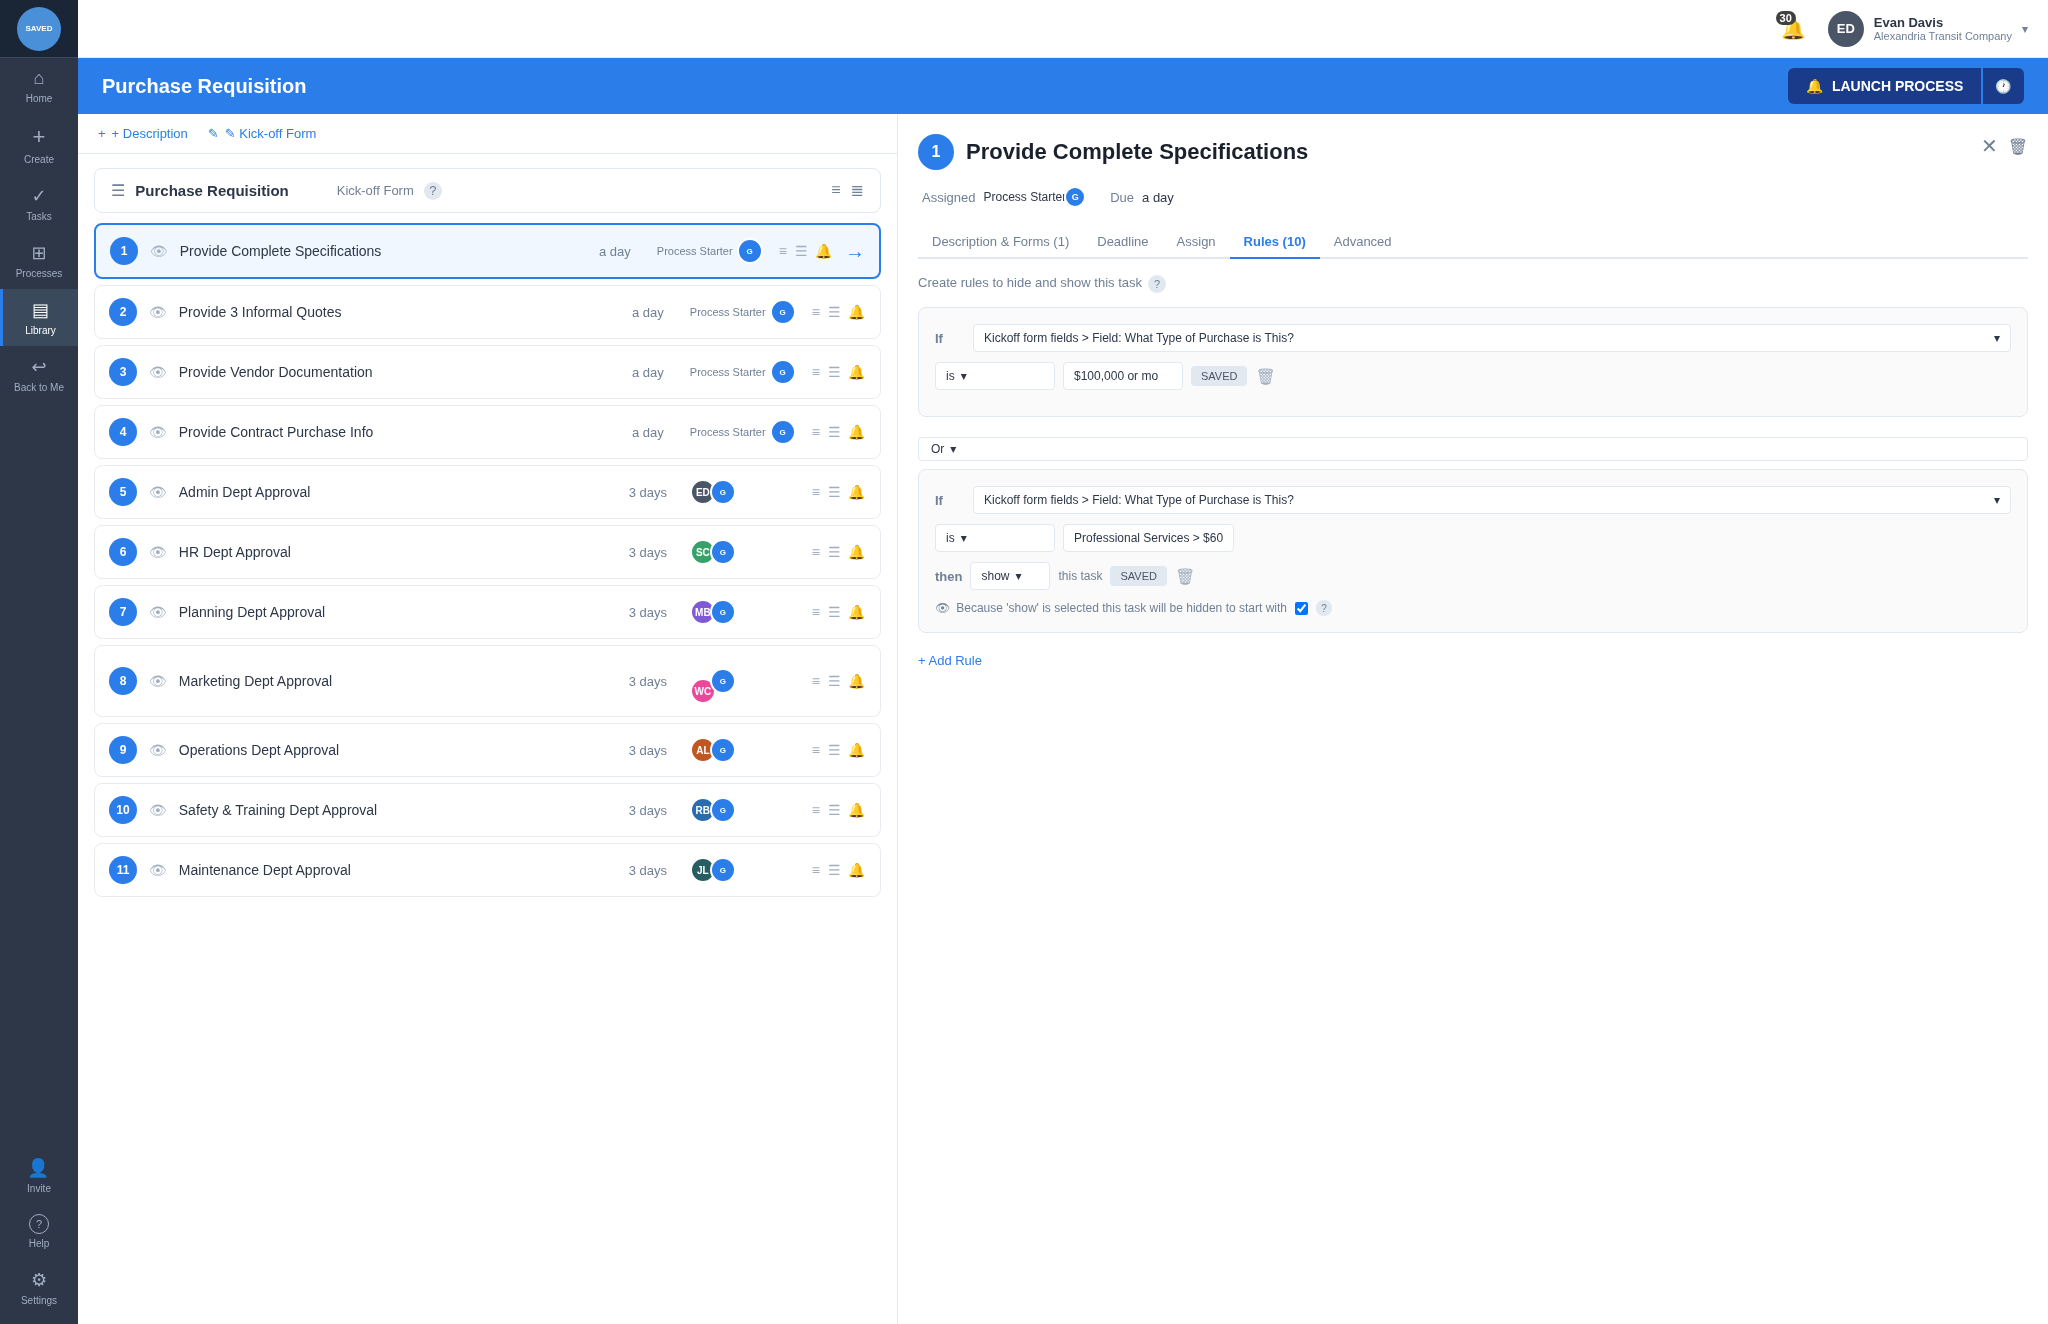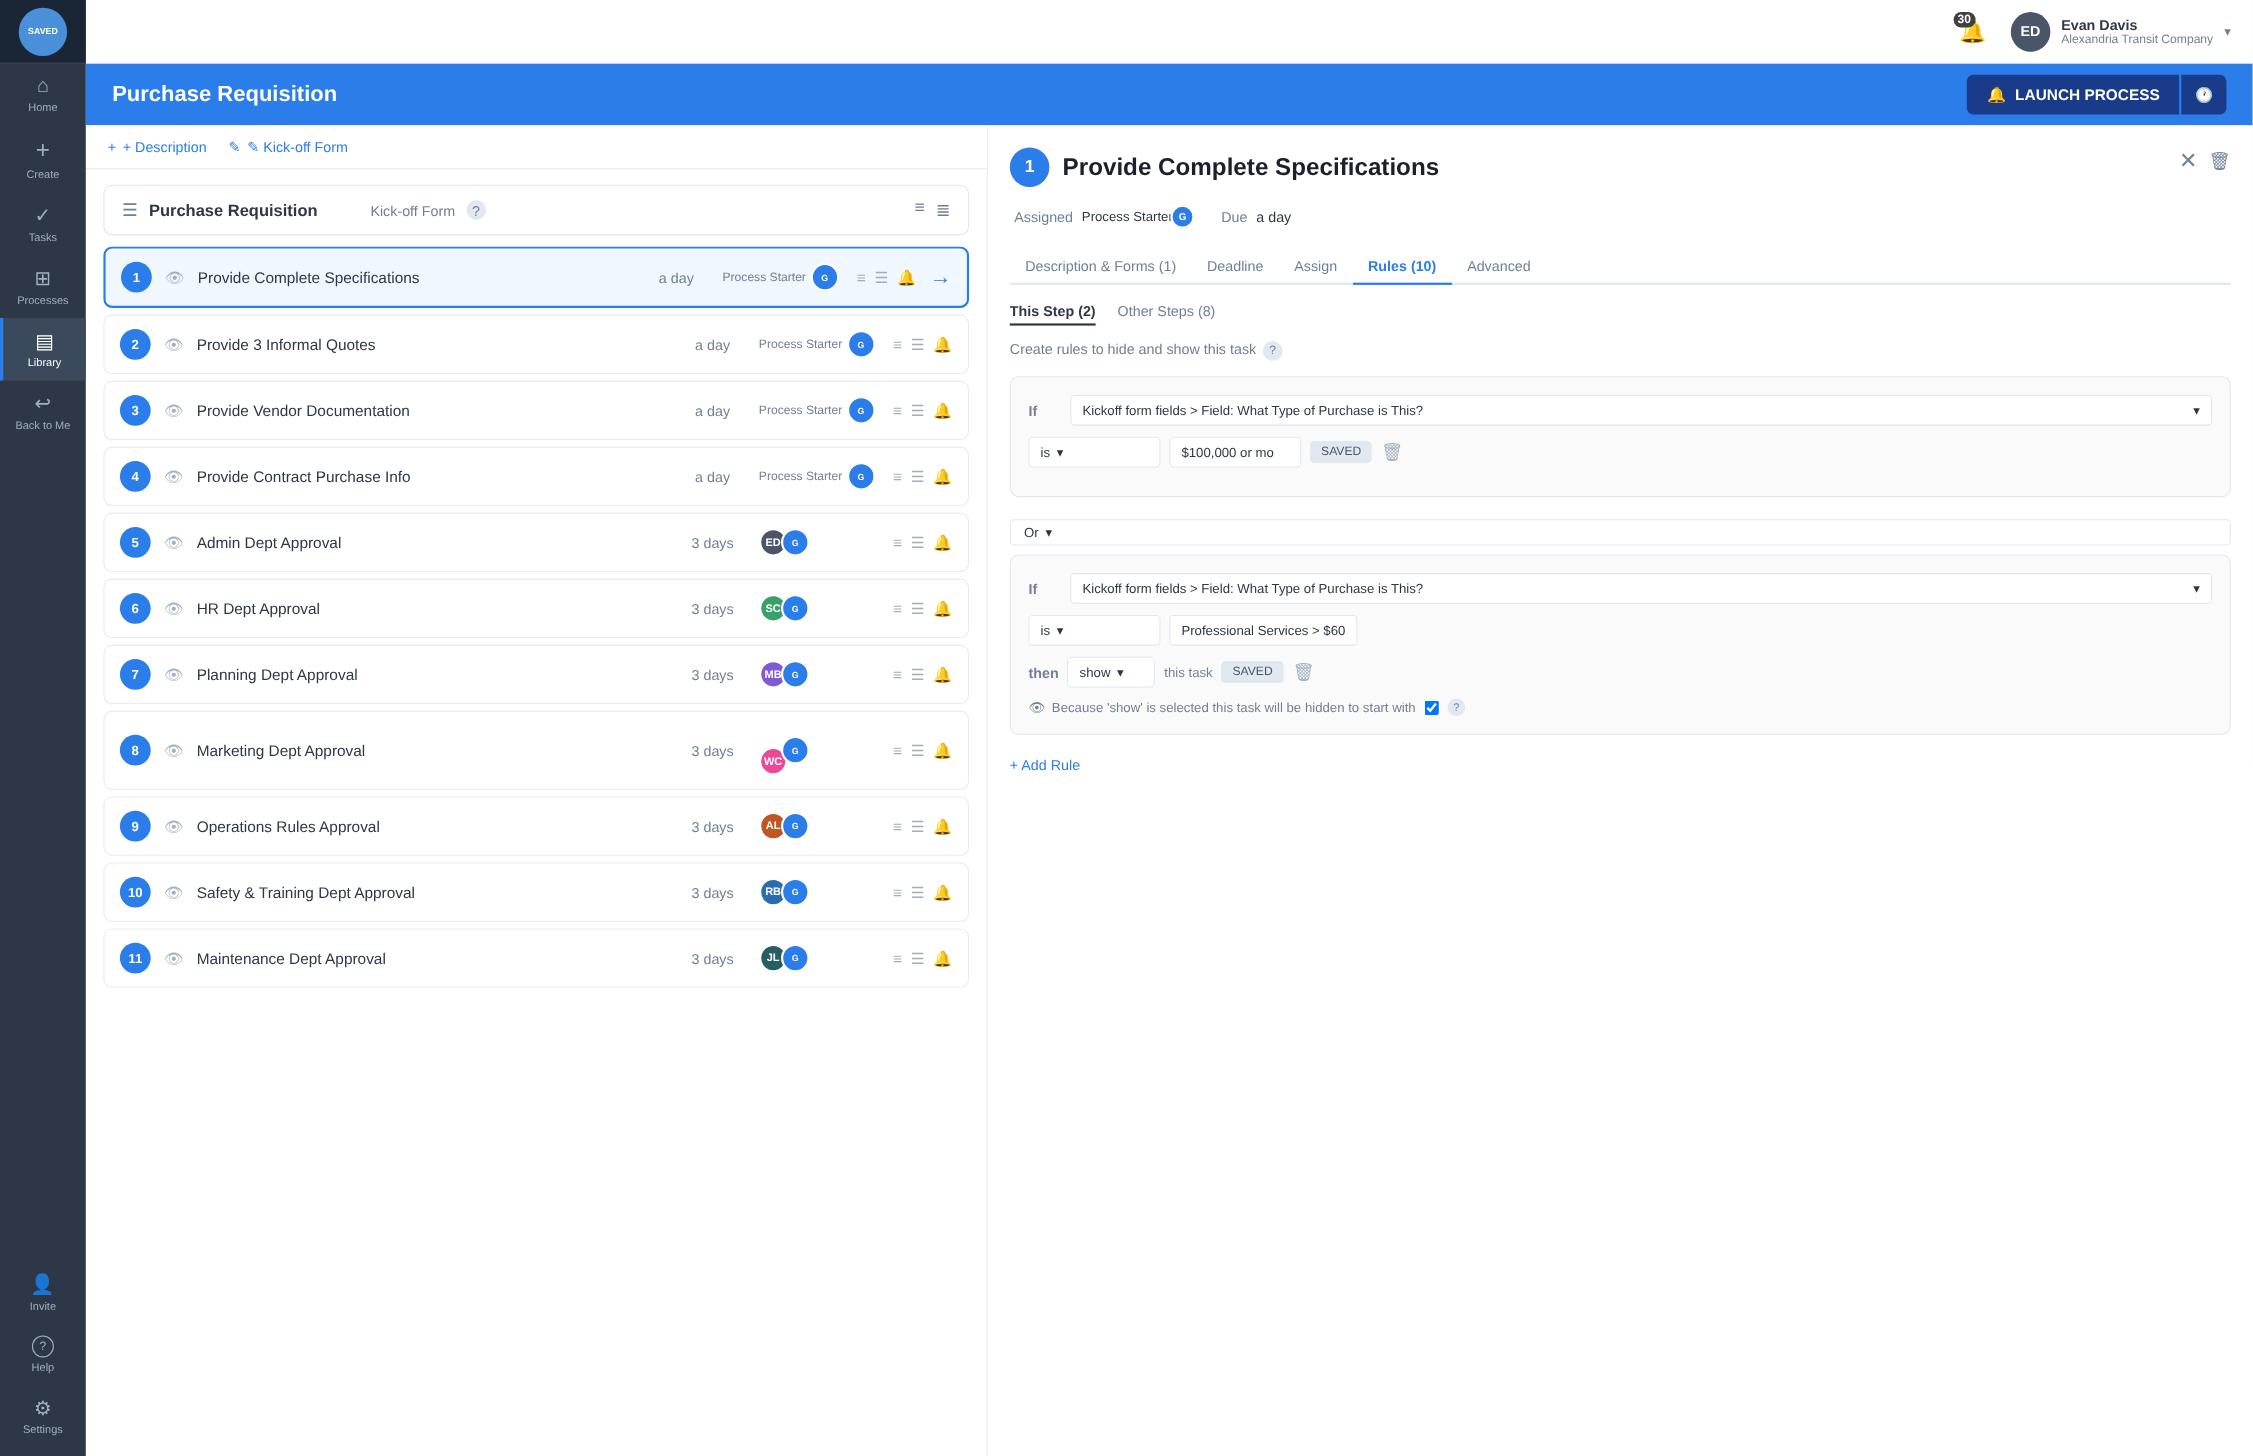--- a/index.html
+++ b/index.html
@@ -513,21 +513,21 @@
             </div>
             <div class="step-actions">
               <span>≡</span>
               <span>☰</span>
               <span>🔔</span>
             </div>
           </div>
           <div class="step-row">
             <div class="step-num">9</div>
             <span class="step-eye">👁</span>
-            <span class="step-name">Operations Rules Approval</span>
+            <span class="step-name">Operations Dept Approval</span>
             <span class="step-duration">3 days</span>
             <div class="step-assignees">
               <div class="avatar-stack">
                 <div class="avatar-sm" style="background: rgb(192, 86, 33);">AL</div>
                 <div class="avatar-sm" style="background: rgb(43, 125, 233); font-size: 8px;">G</div>
               </div>
             </div>
             <div class="step-actions">
               <span>≡</span>
               <span>☰</span>
@@ -609,28 +609,20 @@
           <span>Assign</span>
         </div>
         <div class="detail-tab active">
           <span>Rules (10)</span>
         </div>
         <div class="detail-tab">
           <span>Advanced</span>
         </div>
       </div>
 
-      <div class="rules-subtabs">
-        <div class="rules-subtab active">
-          <span>This Step (2)</span>
-        </div>
-        <div class="rules-subtab inactive">
-          <span>Other Steps (8)</span>
-        </div>
-      </div>
 
       <div class="rules-desc">
         <span>Create rules to hide and show this task</span>
         <span style="background:#e2e8f0;border-radius:50%;width:18px;height:18px;display:flex;align-items:center;justify-content:center;font-size:11px;cursor:pointer;">?</span>
       </div>
 
       <div class="rule-block">
         <div class="rule-row">
           <span class="rule-label">If</span>
           <div class="rule-select rule-select-wide">

